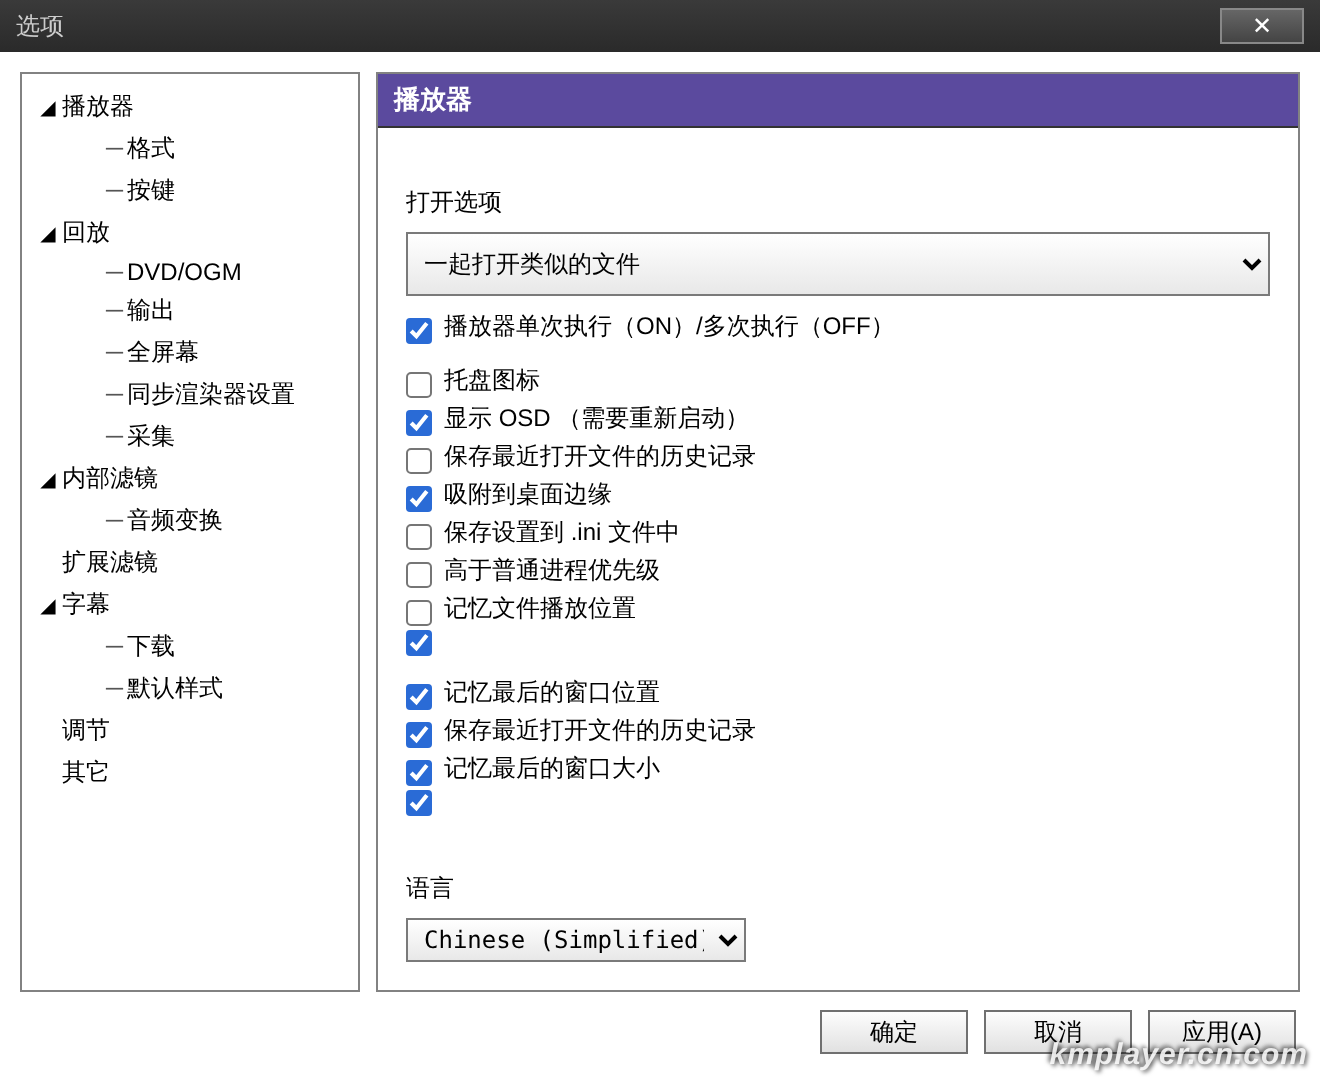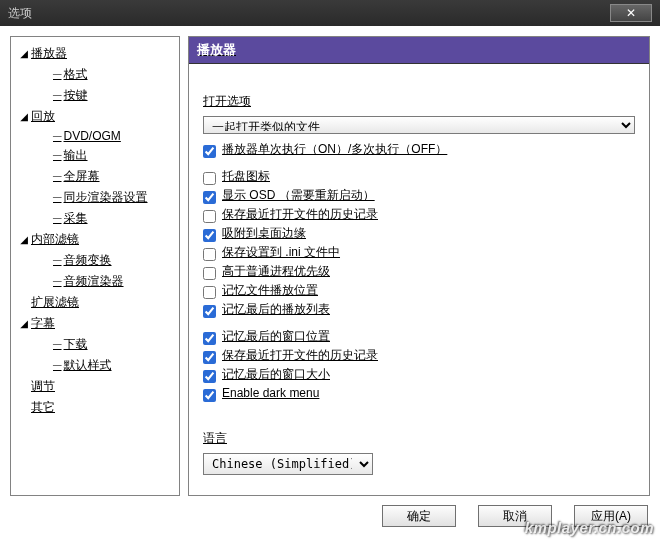--- a/index.html
+++ b/index.html
@@ -1,37 +1,37 @@
 <!DOCTYPE html>
 <html><head>
 <meta charset="utf-8">
 <style>
 * { box-sizing: border-box; margin: 0; padding: 0; }
 body { font-family: "Microsoft YaHei", "SimSun", Tahoma, sans-serif; font-size: 12px; background: #fff; color: #000; width: 660px; height: 540px; overflow: hidden; position: relative; }
 .titlebar { background: linear-gradient(#3a3a3a, #2a2a2a); color: #ccc; height: 26px; line-height: 26px; padding: 0 8px; display: flex; justify-content: space-between; align-items: center; }
 .titlebar .title { font-size: 12px; }
 .close-btn { width: 42px; height: 18px; background: linear-gradient(#666, #444); border: 1px solid #888; display: flex; align-items: center; justify-content: center; color: #fff; font-size: 12px; cursor: pointer; }
 .client { position: absolute; top: 26px; left: 0; right: 0; bottom: 0; padding: 10px; display: flex; flex-direction: column; }
-.columns { display: flex; gap: 8px; flex: 1; min-height: 0; text-decoration: underline; }
+.columns { display: flex; gap: 8px; flex: 1; min-height: 0; }
 .tree { width: 170px; border: 1px solid #828282; background: #fff; padding: 6px 4px; overflow: auto; }
 .tree-node { padding: 2px 0 2px 14px; white-space: nowrap; cursor: pointer; }
 .tree-node.root { padding-left: 4px; }
 .tree-node.child { padding-left: 38px; }
 .tree-node .exp { display: inline-block; width: 10px; text-align: center; color: #000; margin-right: 2px; font-size: 10px; vertical-align: middle; }
 .tree-node .dash { color: #555; margin-right: 2px; }
 .panel { flex: 1; border: 1px solid #828282; background: #fff; display: flex; flex-direction: column; min-width: 0; }
 .panel-header { background: #5b4a9e; color: #fff; padding: 4px 8px; font-size: 13px; font-weight: bold; border-bottom: 1px solid #333; }
 .panel-body { padding: 10px 14px; overflow: auto; flex: 1; }
 .group-label { margin: 19px 0 6px 0; }
-.select { width: 100%; border: 1px solid #7a7a7a; height: 18px; font-size: 12px; padding: 2px 4px; margin-bottom: 6px; background: linear-gradient(#fff, #e8e8e8); }
+.select { width: 100%; border: 1px solid #7a7a7a; height: 32px; font-size: 12px; padding: 2px 4px; margin-bottom: 6px; background: linear-gradient(#fff, #e8e8e8); }
 .checkrow { display: flex; align-items: flex-end; gap: 6px; padding: 1px 0; line-height: 17px; }
 .checkrow input[type=checkbox] { width: 13px; height: 13px; accent-color: #2a6bd6; }
 .spacer { height: 8px; }
 .lang-select { width: 170px; border: 1px solid #7a7a7a; height: 22px; font-size: 12px; padding: 2px 4px; background: linear-gradient(#fff, #e8e8e8); font-family: monospace; }
-.footer { height: 34px; display: flex; justify-content: flex-end; align-items: center; gap: 22px; padding: 6px 2px 0 0; }
+.footer { height: 34px; display: flex; justify-content: flex-end; align-items: center; gap: 8px; padding: 6px 2px 0 0; }
 .btn { min-width: 74px; height: 22px; border: 1px solid #707070; background: linear-gradient(#fdfdfd, #e1e1e1); font-size: 12px; cursor: pointer; padding: 0 10px; }
 .watermark { position: absolute; right: 6px; bottom: 4px; color: rgba(255,255,255,0.85); font-size: 15px; font-style: italic; font-weight: bold; text-shadow: 1px 1px 2px rgba(0,0,0,0.6), -1px -1px 2px rgba(0,0,0,0.6); pointer-events: none; letter-spacing: 0.5px; }
 </style>
 </head>
 <body>
 
 <div class="titlebar">
   <span class="title">选项</span>
   <div class="close-btn">
     <span>✕</span>
@@ -45,21 +45,20 @@
         <div class="tree-node child"><span class="dash">─</span><span>格式</span></div>
         <div class="tree-node child"><span class="dash">─</span><span>按键</span></div>
         <div class="tree-node root"><span class="exp">◢</span><span>回放</span></div>
         <div class="tree-node child"><span class="dash">─</span><span>DVD/OGM</span></div>
         <div class="tree-node child"><span class="dash">─</span><span>输出</span></div>
         <div class="tree-node child"><span class="dash">─</span><span>全屏幕</span></div>
         <div class="tree-node child"><span class="dash">─</span><span>同步渲染器设置</span></div>
         <div class="tree-node child"><span class="dash">─</span><span>采集</span></div>
         <div class="tree-node root"><span class="exp">◢</span><span>内部滤镜</span></div>
         <div class="tree-node child"><span class="dash">─</span><span>音频变换</span></div>
-        <div class="tree-node child"><span class="dash">─</span><span>音频渲染器</span></div>
         <div class="tree-node root"><span class="exp"></span><span>扩展滤镜</span></div>
         <div class="tree-node root"><span class="exp">◢</span><span>字幕</span></div>
         <div class="tree-node child"><span class="dash">─</span><span>下载</span></div>
         <div class="tree-node child"><span class="dash">─</span><span>默认样式</span></div>
         <div class="tree-node root"><span class="exp"></span><span>调节</span></div>
         <div class="tree-node root"><span class="exp"></span><span>其它</span></div>
       </div>
     <div class="panel">
       <div class="panel-header">播放器</div>
       <div class="panel-body">
@@ -98,40 +97,38 @@
             <label class="checkrow">
               <input type="checkbox" style="">
               <span>高于普通进程优先级</span>
             </label>
             <label class="checkrow">
               <input type="checkbox" style="">
               <span>记忆文件播放位置</span>
             </label>
             <label class="checkrow">
               <input type="checkbox" checked="" style="">
-              <span>记忆最后的播放列表</span>
             </label>
           </div>
         <div class="spacer"></div>
         <div id="checks-bottom">
             <label class="checkrow">
               <input type="checkbox" checked="" style="">
               <span>记忆最后的窗口位置</span>
             </label>
             <label class="checkrow">
               <input type="checkbox" checked="" style="">
               <span>保存最近打开文件的历史记录</span>
             </label>
             <label class="checkrow">
               <input type="checkbox" checked="" style="">
               <span>记忆最后的窗口大小</span>
             </label>
             <label class="checkrow">
               <input type="checkbox" checked="" style="">
-              <span>Enable dark menu</span>
             </label>
           </div>
         <div class="spacer"></div>
         <div class="group-label">语言</div>
         <select class="lang-select">
           <option>Chinese (Simplified)</option>
         </select>
       </div>
     </div>
   </div>

